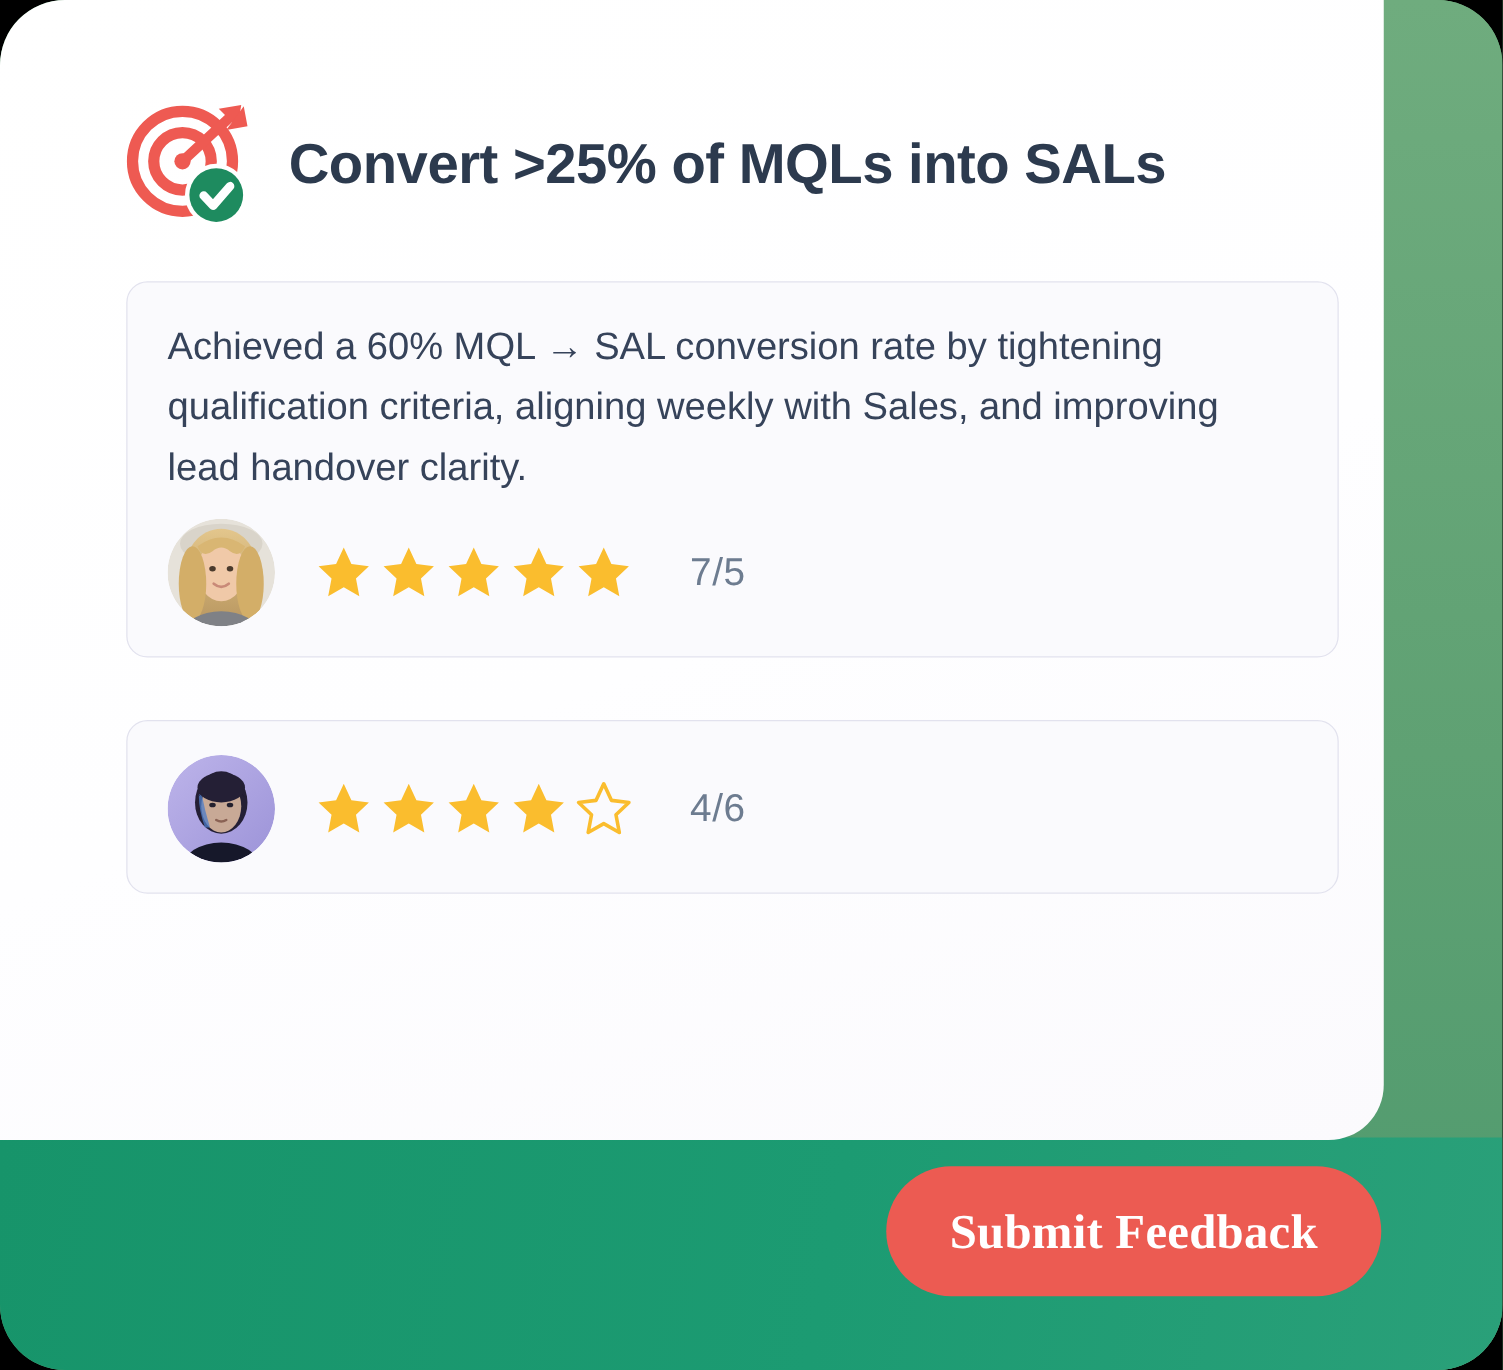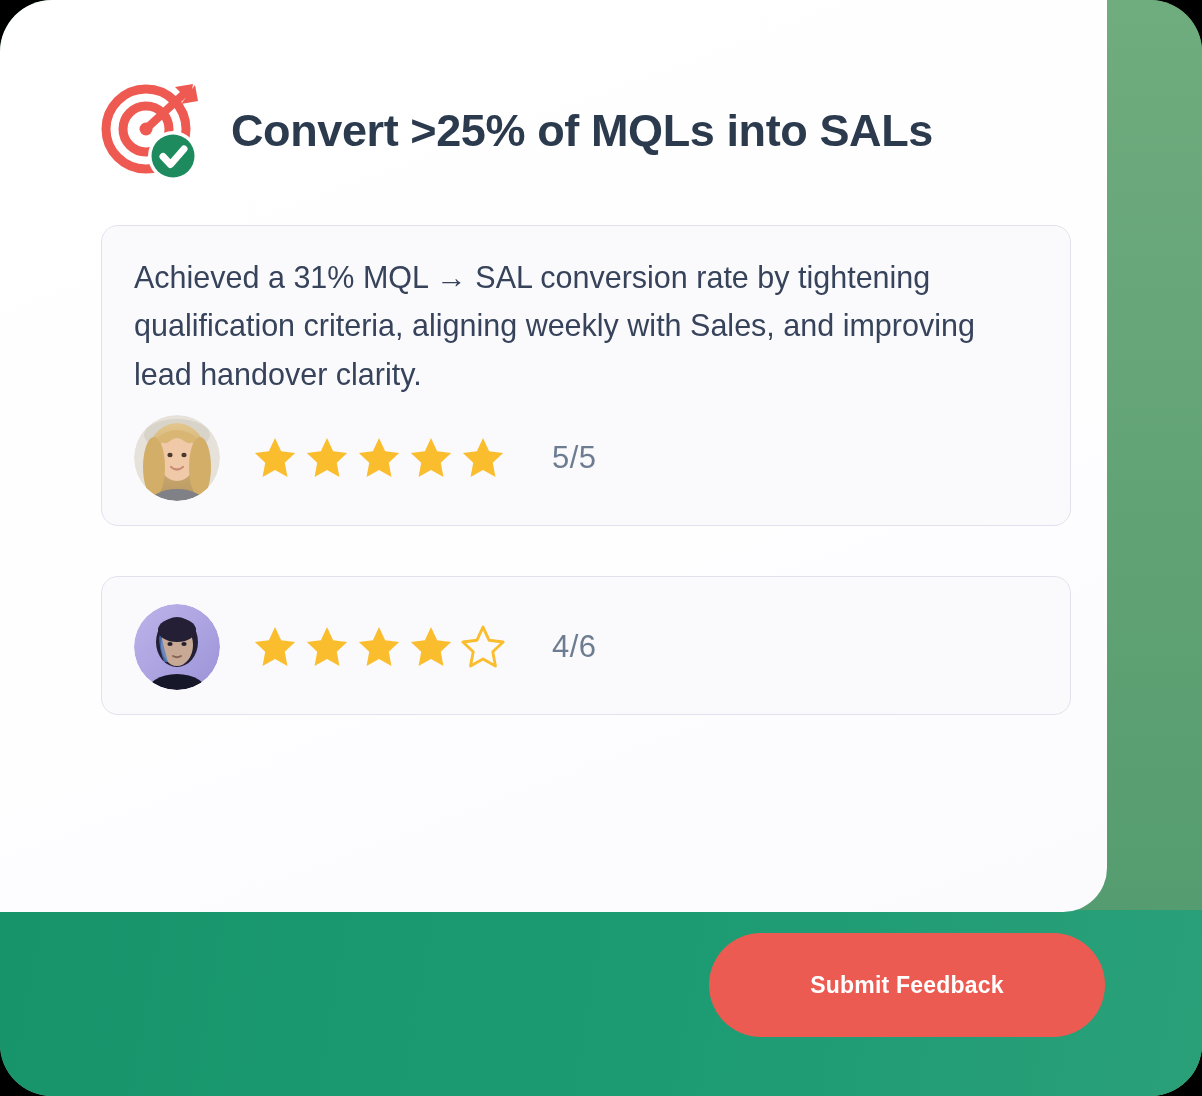--- a/index.html
+++ b/index.html
@@ -129,22 +129,22 @@
   #submit-feedback-button {
     position: absolute;
     right: 97px;
     bottom: 59px;
     width: 396px;
     height: 104px;
     border: none;
     border-radius: 52px;
     background: #EC5B52;
     color: #FFFFFF;
-    font-family: Liberation Sans, sans-serif;
-    font-size: 23px;
+    font-family: Liberation Serif, serif;
+    font-size: 39px;
     font-weight: bold;
     letter-spacing: 0.2px;
     cursor: pointer;
   }
 </style>
 </head>
 <body>
 
 <div id="app-root">
 
@@ -171,21 +171,21 @@
           <circle cx="72" cy="77" r="25" fill="#FFFFFF"></circle>
           <circle cx="72" cy="77" r="21.5" fill="#1E8B5F"></circle>
           <path d="M62 77.5 L69.5 85.5 L83 70" fill="none" stroke="#FFFFFF" stroke-width="7" stroke-linecap="round" stroke-linejoin="round"></path>
         </svg>
       </div>
 
       <h1 id="page-title">Convert &gt;25% of MQLs into SALs</h1>
     </div>
 
     <div class="feedback-card">
-      <p class="feedback-text">Achieved a 31% MQL → SAL conversion rate by tightening qualification criteria, aligning weekly with Sales, and improving lead handover clarity.</p>
+      <p class="feedback-text">Achieved a 60% MQL → SAL conversion rate by tightening qualification criteria, aligning weekly with Sales, and improving lead handover clarity.</p>
 
       <div class="rating-row">
         <div class="avatar">
           <svg viewBox="0 0 86 86" width="86" height="86" aria-hidden="true">
             <defs>
               <clipPath id="clip1">
                   <circle cx="43" cy="43" r="43"></circle>
                 </clipPath>
               <linearGradient id="hairGrad1" x1="0" y1="0" x2="0" y2="1">
                 <stop offset="0%" stop-color="#E3C68C"></stop>
@@ -225,21 +225,21 @@
             <path d="M12 1.6l3.2 6.9 7.3.9-5.4 5.1 1.4 7.4L12 18.2 5.5 21.9l1.4-7.4L1.5 9.4l7.3-.9z" fill="#FABD2E"></path>
           </svg>
           <svg class="star" viewBox="0 0 24 24">
             <path d="M12 1.6l3.2 6.9 7.3.9-5.4 5.1 1.4 7.4L12 18.2 5.5 21.9l1.4-7.4L1.5 9.4l7.3-.9z" fill="#FABD2E"></path>
           </svg>
           <svg class="star" viewBox="0 0 24 24">
             <path d="M12 1.6l3.2 6.9 7.3.9-5.4 5.1 1.4 7.4L12 18.2 5.5 21.9l1.4-7.4L1.5 9.4l7.3-.9z" fill="#FABD2E"></path>
           </svg>
         </div>
 
-        <span class="rating-label">5/5</span>
+        <span class="rating-label">7/5</span>
       </div>
     </div>
 
     <div class="feedback-card">
 
       <div class="rating-row">
         <div class="avatar">
           <svg viewBox="0 0 86 86" width="86" height="86" aria-hidden="true">
             <defs>
               <clipPath id="clip2">

